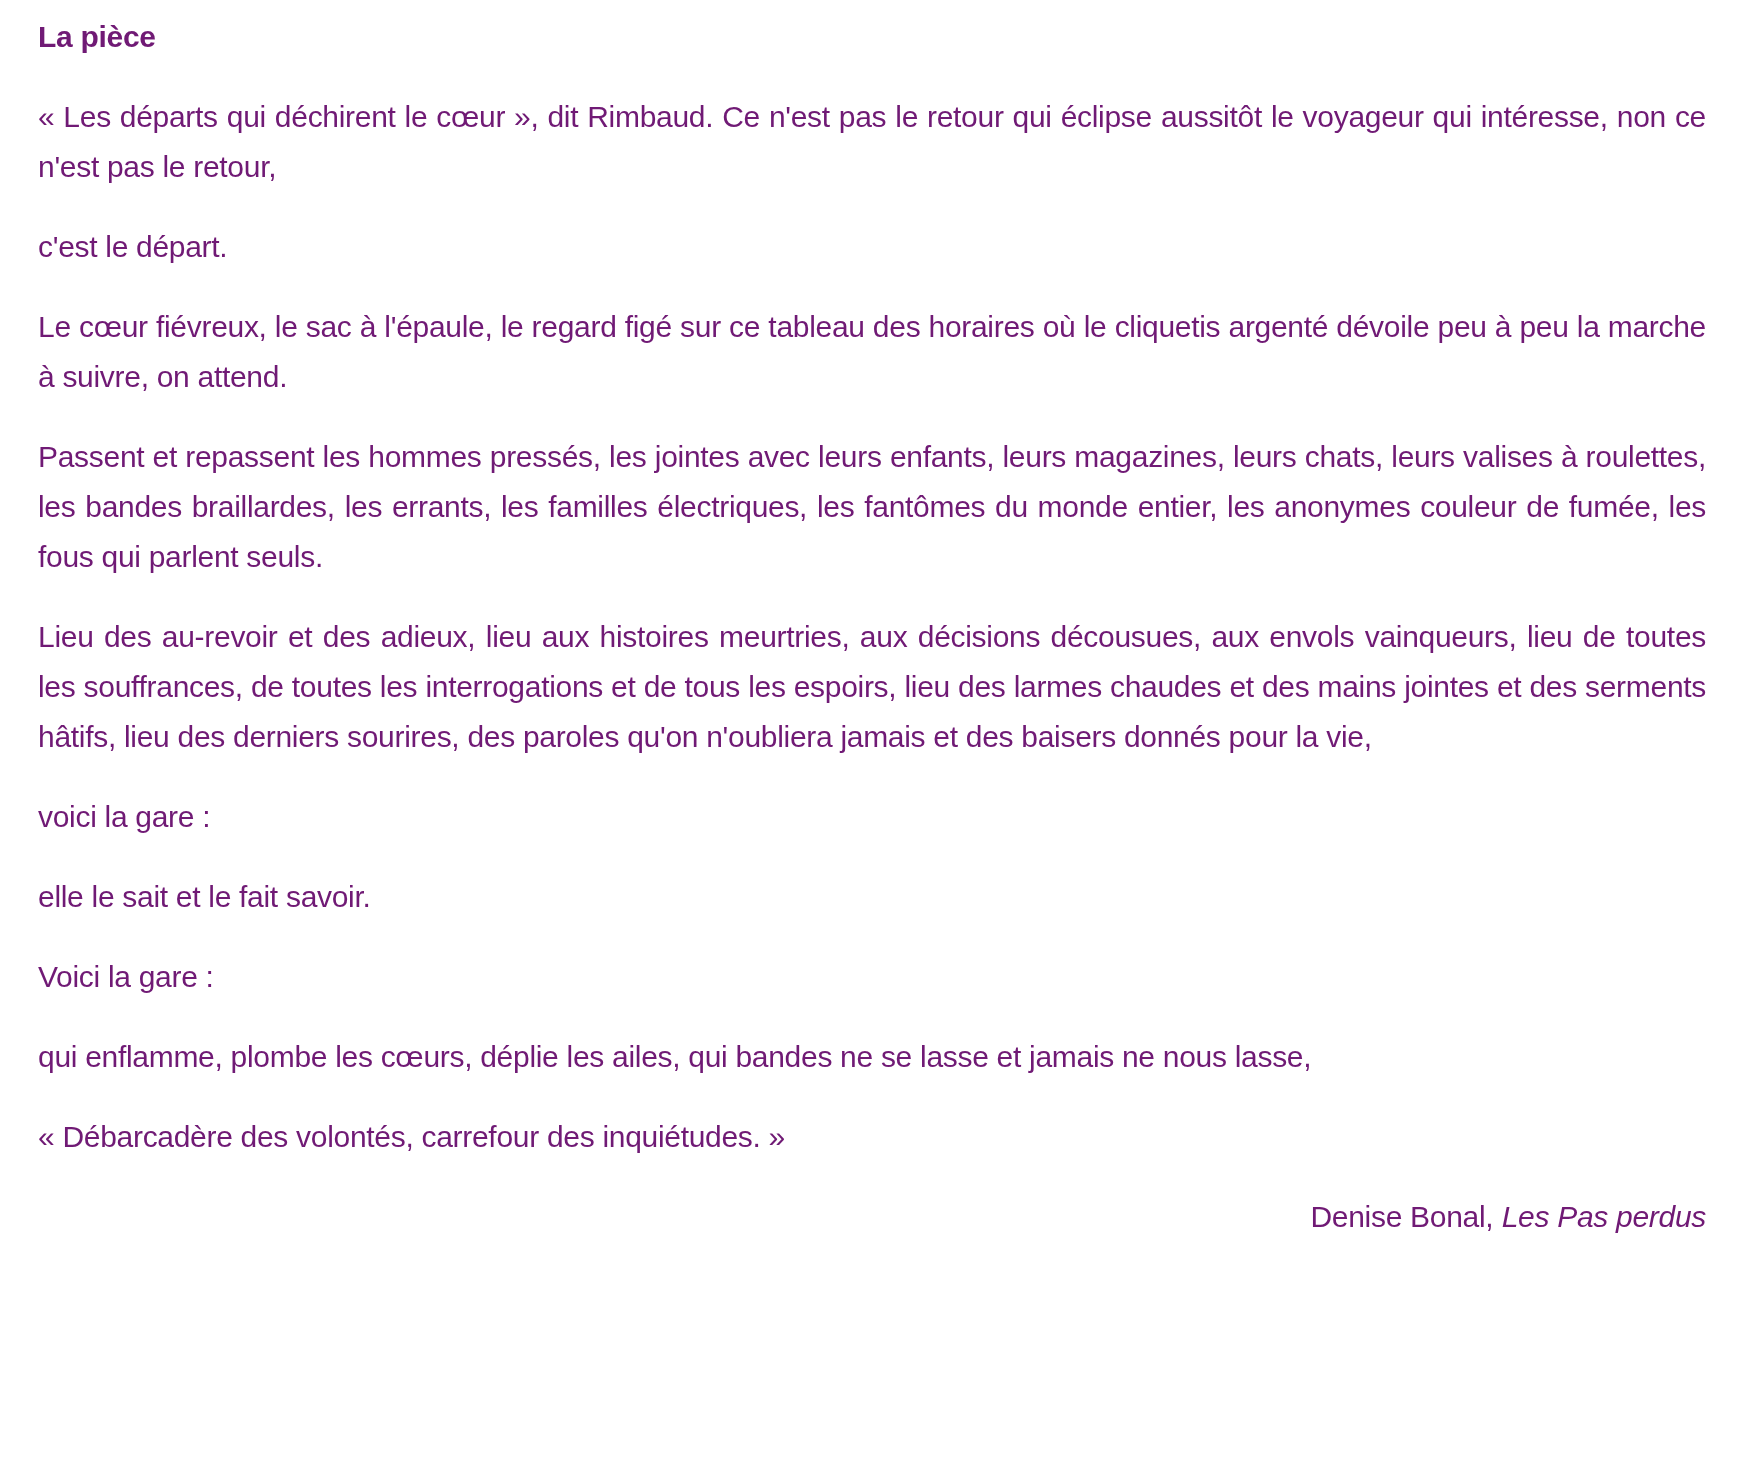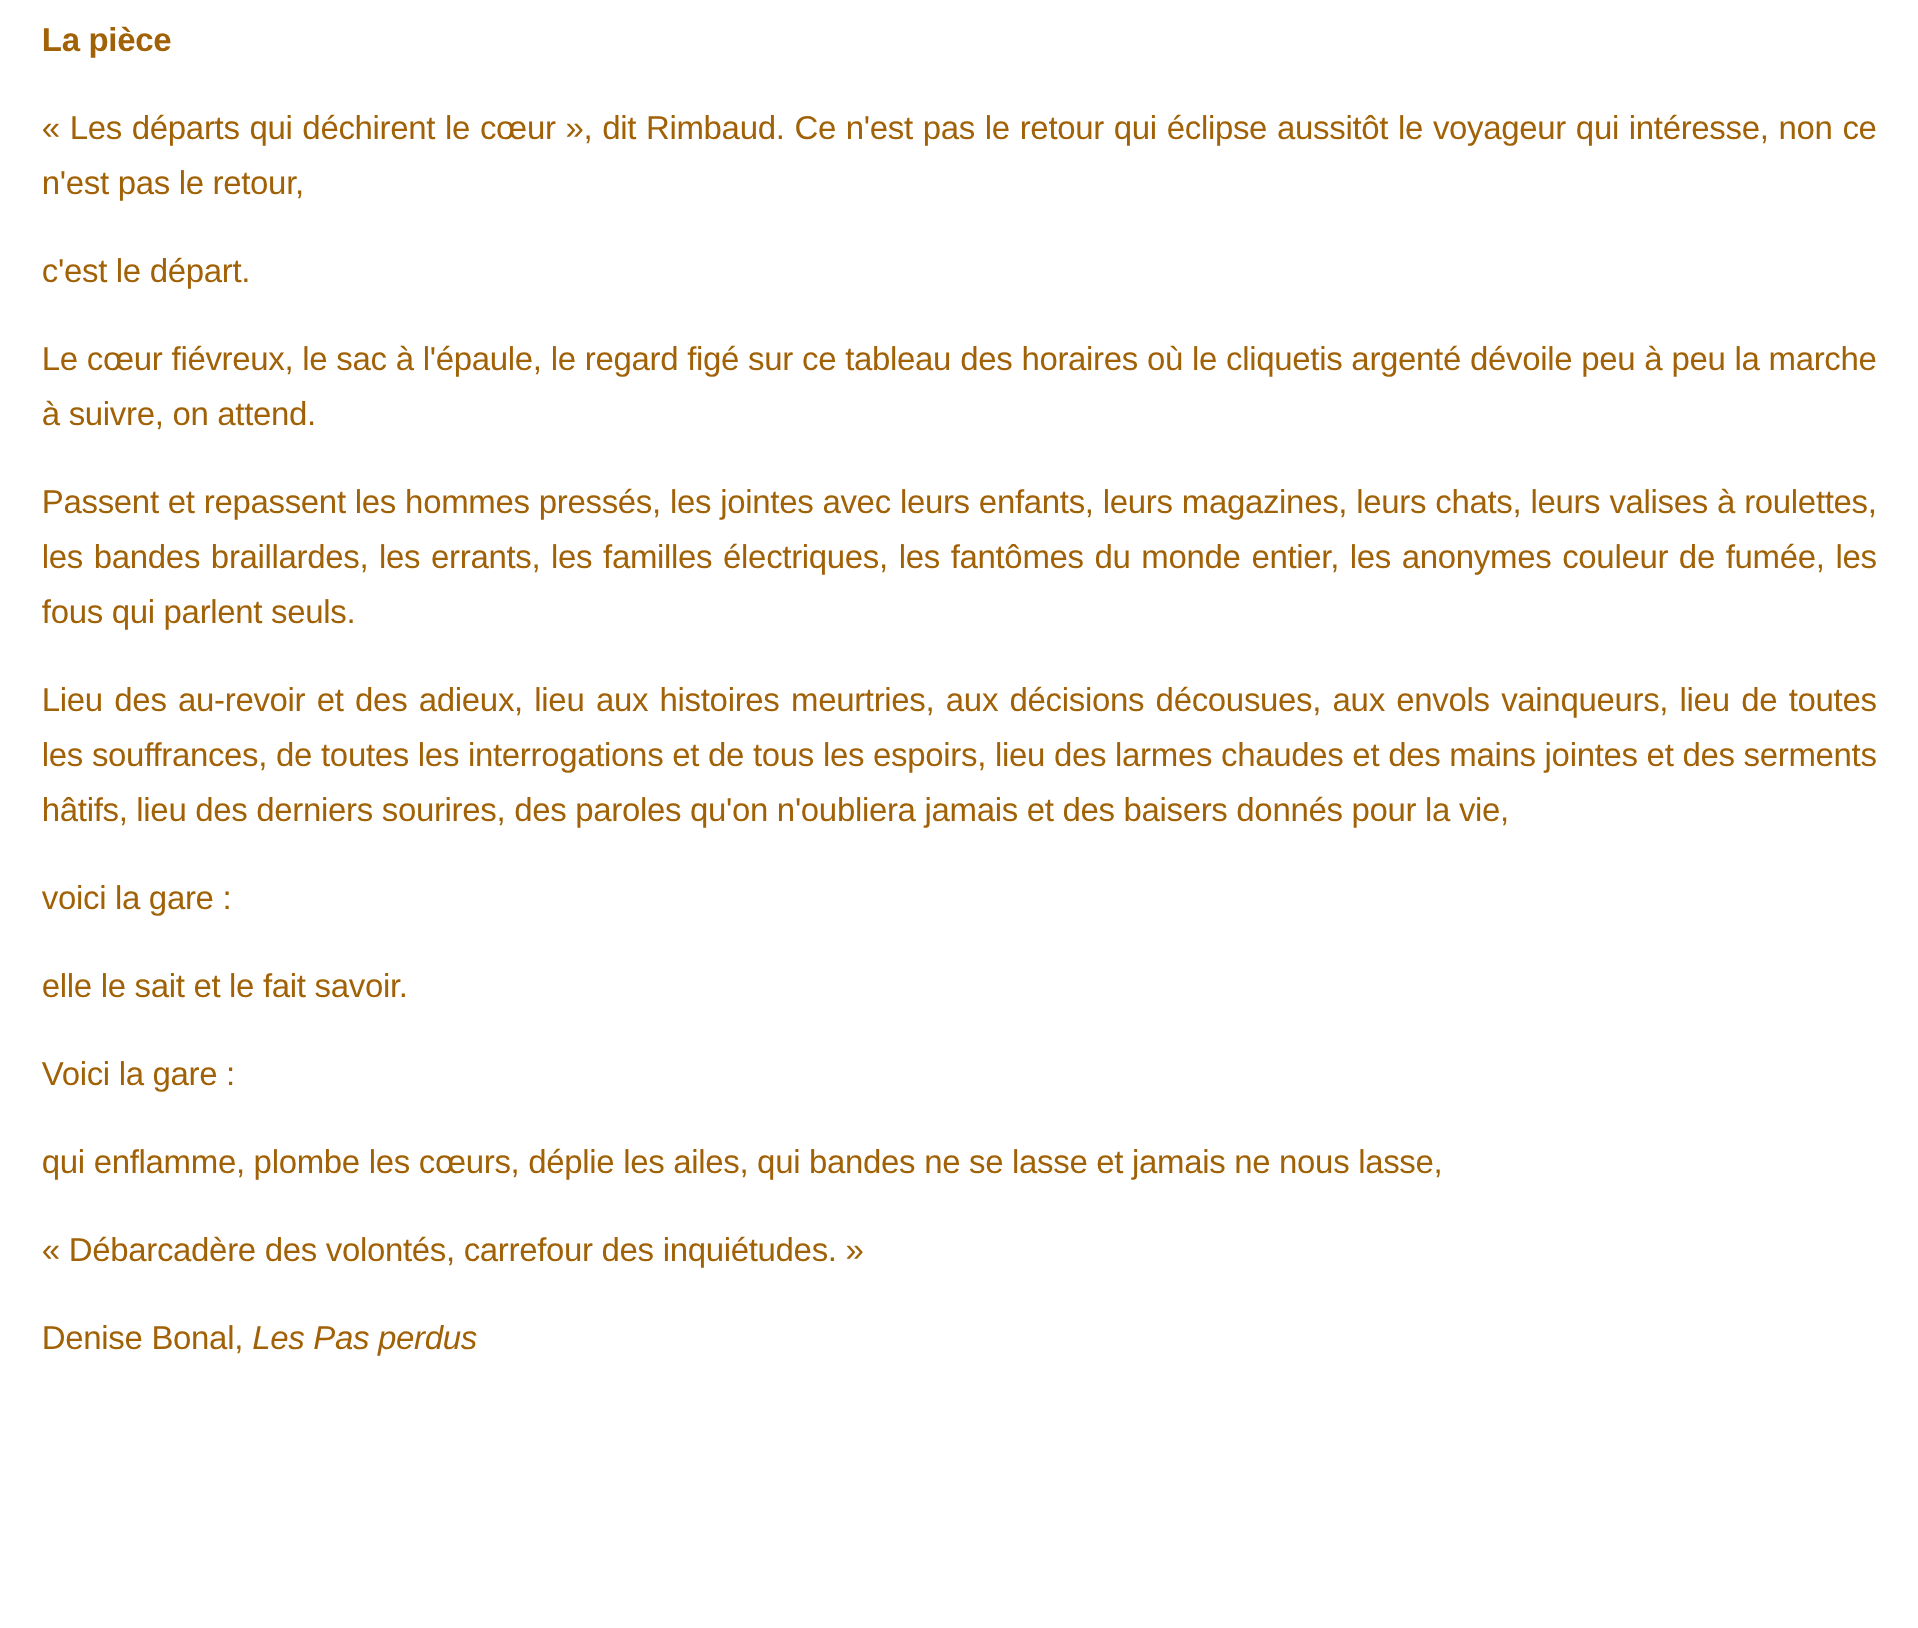--- a/index.html
+++ b/index.html
@@ -1,34 +1,34 @@
 <!DOCTYPE html>
 <html lang="fr"><head>
 <meta charset="utf-8">
 <style>
   * { margin: 0; padding: 0; box-sizing: border-box; }
   html, body { background: #ffffff; }
   .page {
     width: 1744px;
     height: 1480px;
     background: #ffffff;
-    color: #a16207;
+    color: #701a75;
     font-family: "Liberation Sans", sans-serif;
     font-size: 30px;
     line-height: 50px;
     letter-spacing: -0.01em;
     padding: 12px 38px 0 38px;
     overflow: hidden;
   }
   .doc-title { font-weight: bold; margin-bottom: 30px; }
   .block { margin-bottom: 30px; }
   .justify { text-align: justify; }
   .center { text-align: left; }
   .left { text-align: left; }
-  .attribution { text-align: left; }
+  .attribution { text-align: right; }
   .attrib-author { margin-right: 0.28em; }
   .work-title { font-style: italic; }
 </style>
 </head>
 <body>
 
 <div class="page">
 
   <div class="doc-title">La pièce</div>
 

